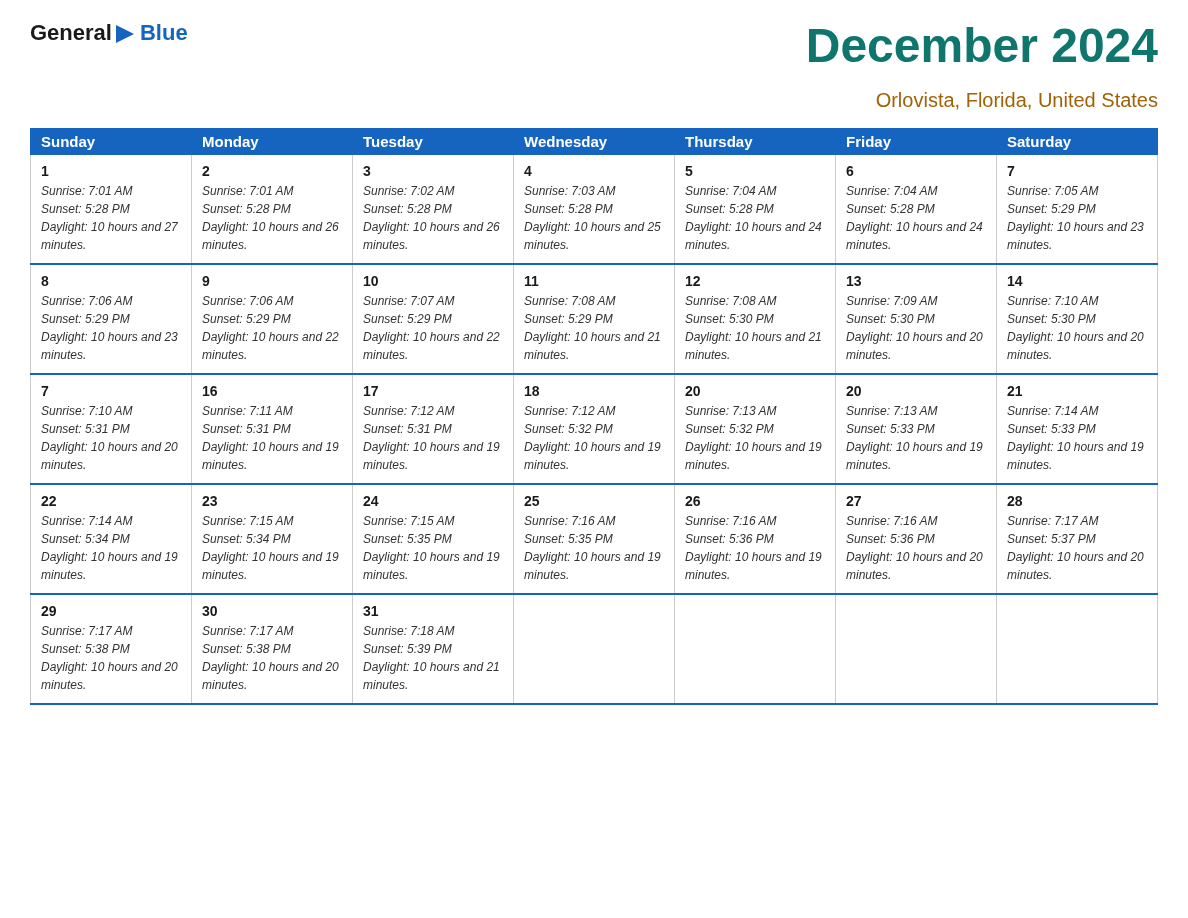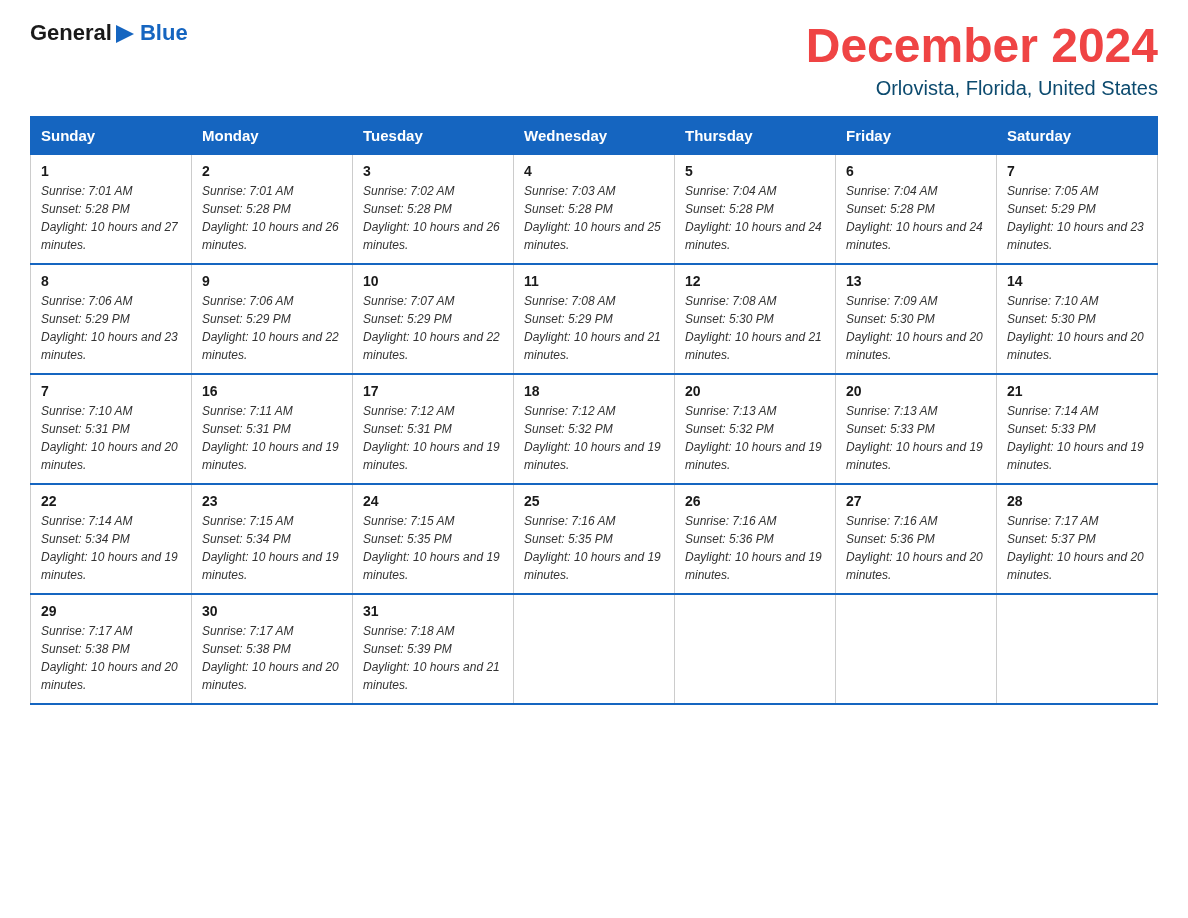--- a/index.html
+++ b/index.html
@@ -34,39 +34,39 @@
     .logo-row1 {
       display: flex;
       align-items: center;
     }
     .title-block {
       text-align: right;
     }
     .calendar-title {
       font-size: 48px;
       font-weight: bold;
-      color: #ef4444;
+      color: #0f766e;
       line-height: 1.1;
     }
     .calendar-subtitle {
       font-size: 20px;
-      color: #0c4a6e;
-      margin-top: 4px;
+      color: #a16207;
+      margin-top: 16px;
     }
     table {
       width: 100%;
       border-collapse: collapse;
       table-layout: fixed;
     }
     thead tr th {
       background-color: #1565c0;
       color: #fff;
       font-size: 15px;
       font-weight: 600;
-      padding: 10px 10px;
+      padding: 4px 10px;
       text-align: left;
       border: 1px solid #1565c0;
     }
     tbody tr {
       border-bottom: 2px solid #1565c0;
     }
     tbody tr td {
       vertical-align: top;
       padding: 8px 10px;
       font-size: 12.5px;

